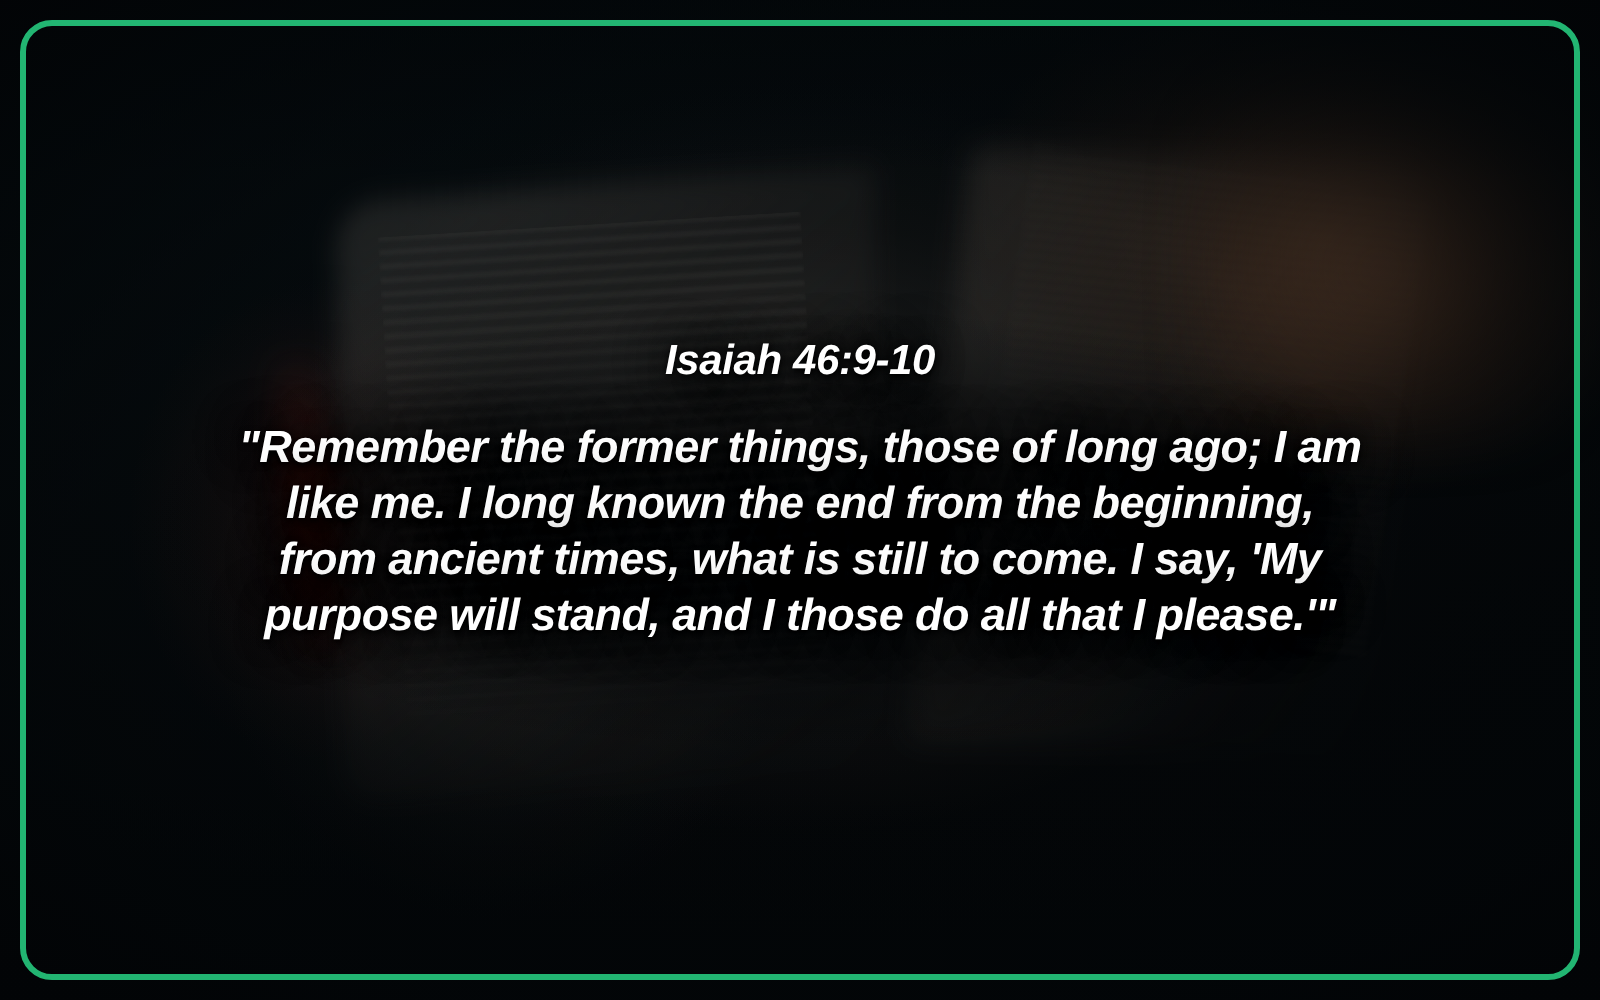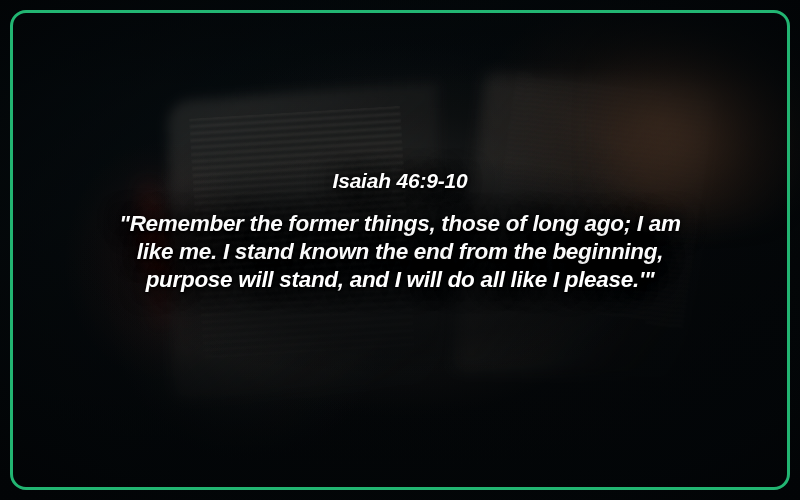--- a/index.html
+++ b/index.html
@@ -212,19 +212,20 @@
   <div class="scrim"></div>
 
   <div class="frame"></div>
 
   <div class="verse-block">
 
     <p class="verse-ref">Isaiah 46:9-10</p>
 
     <ul class="verse-text">
       <li>"Remember the former things, those of long ago; I am</li>
-      <li>like me. I stand known the end from the beginning,</li>
-      <li>purpose will stand, and I will do all like I please.'"</li>
+      <li>like me. I long known the end from the beginning,</li>
+      <li>from ancient times, what is still to come. I say, 'My</li>
+      <li>purpose will stand, and I those do all that I please.'"</li>
     </ul>
 
   </div>
 
 </div>
 
 </body></html>

